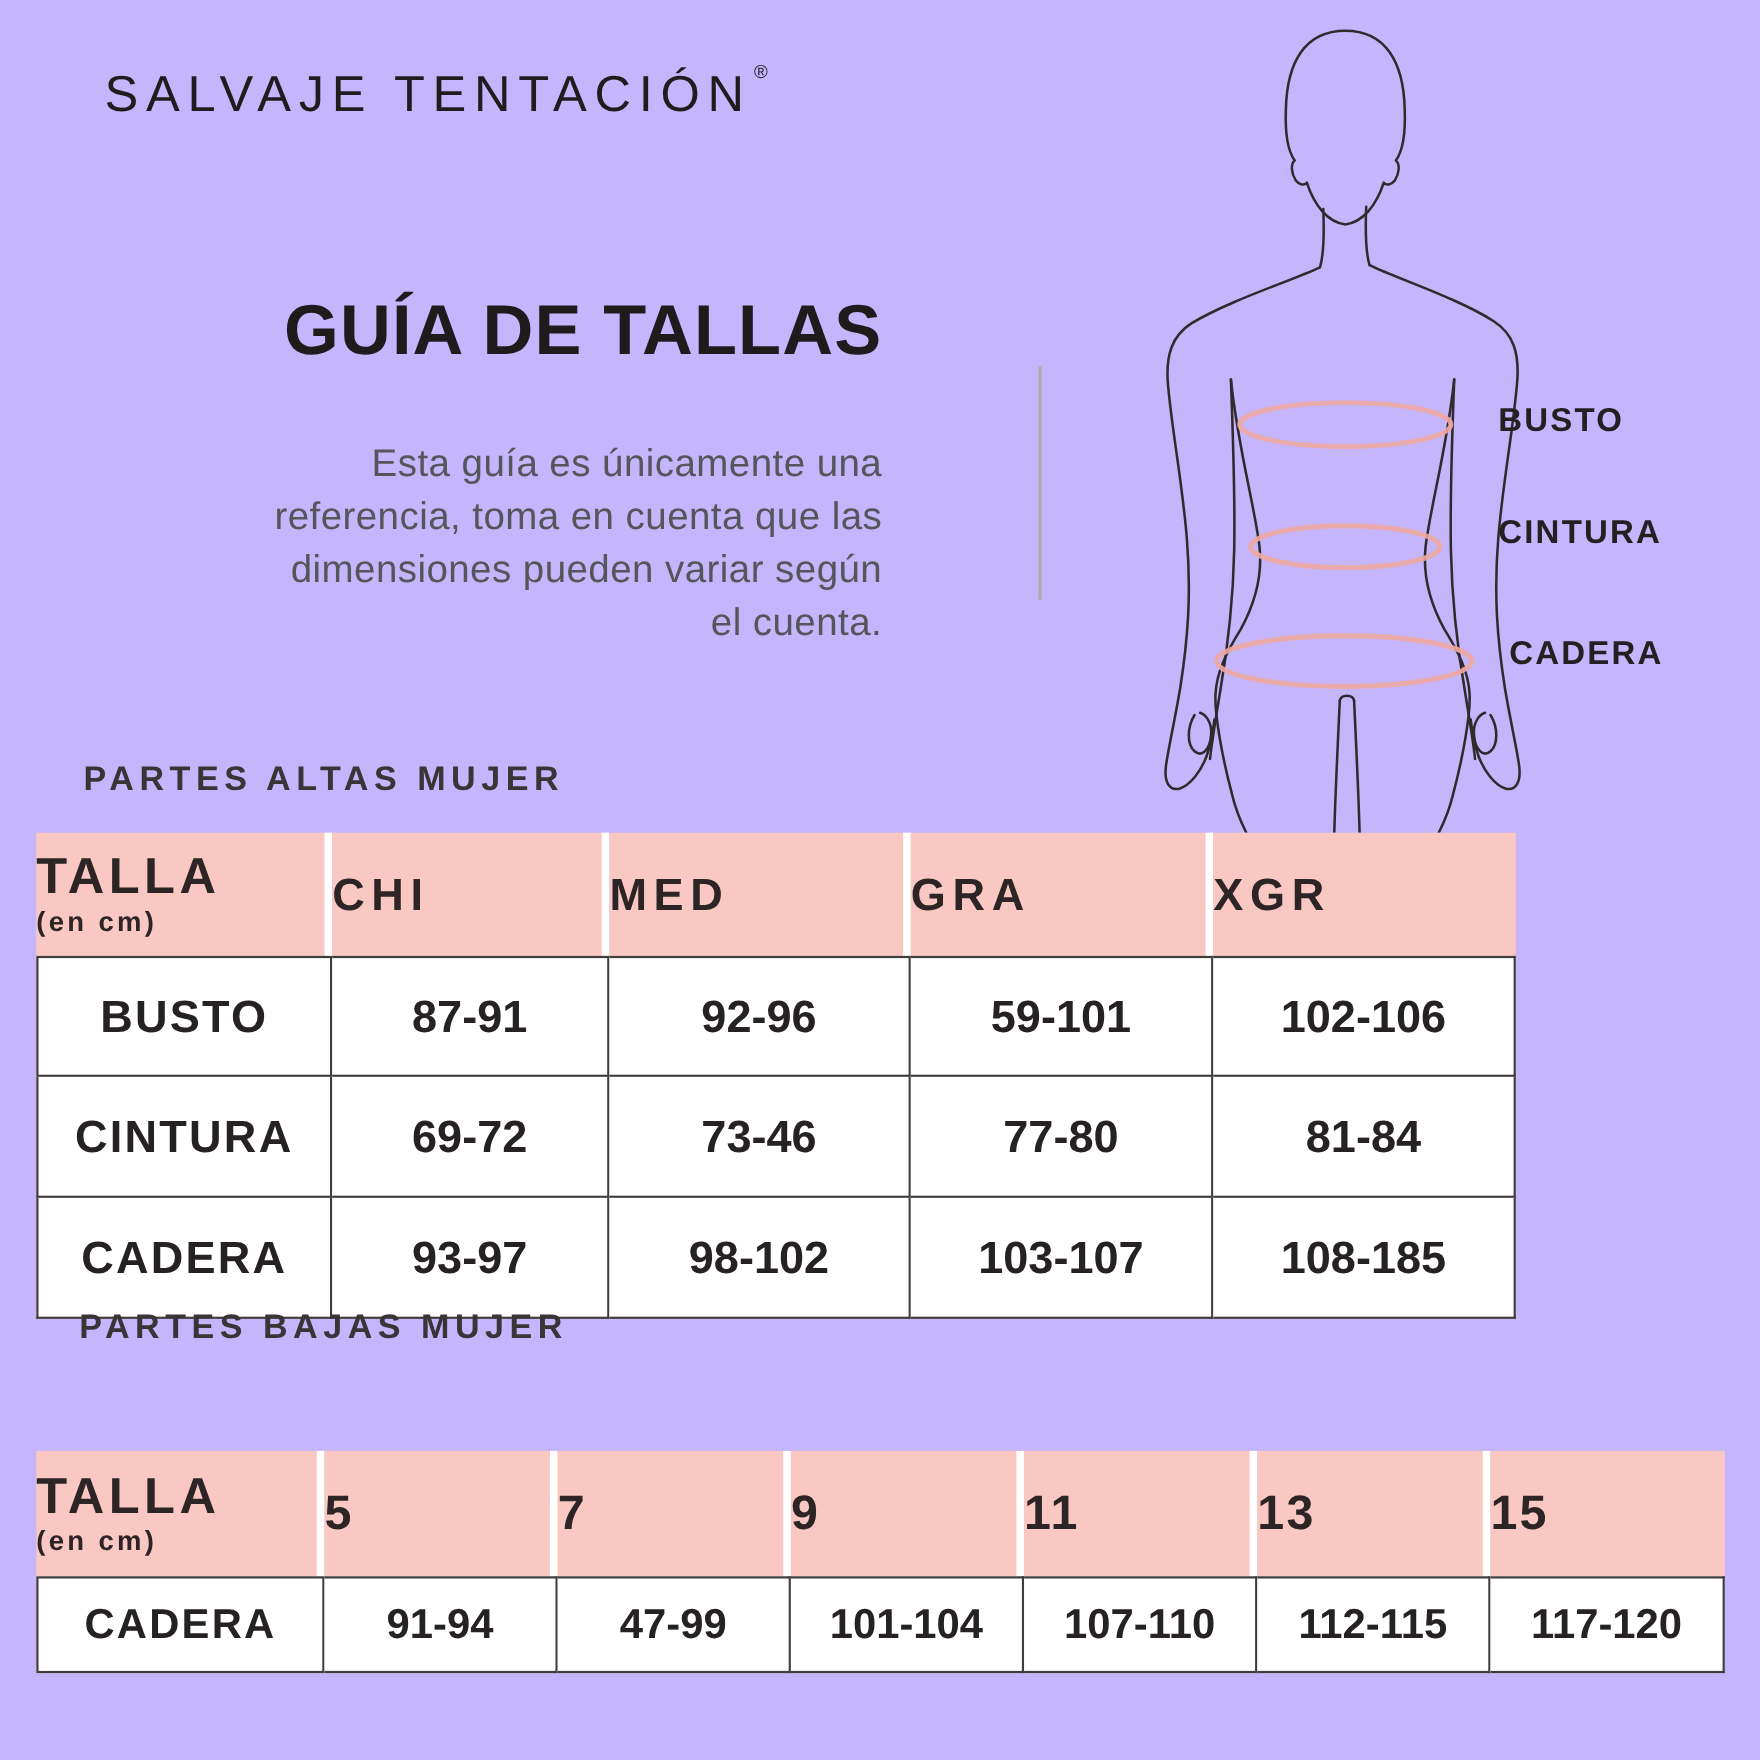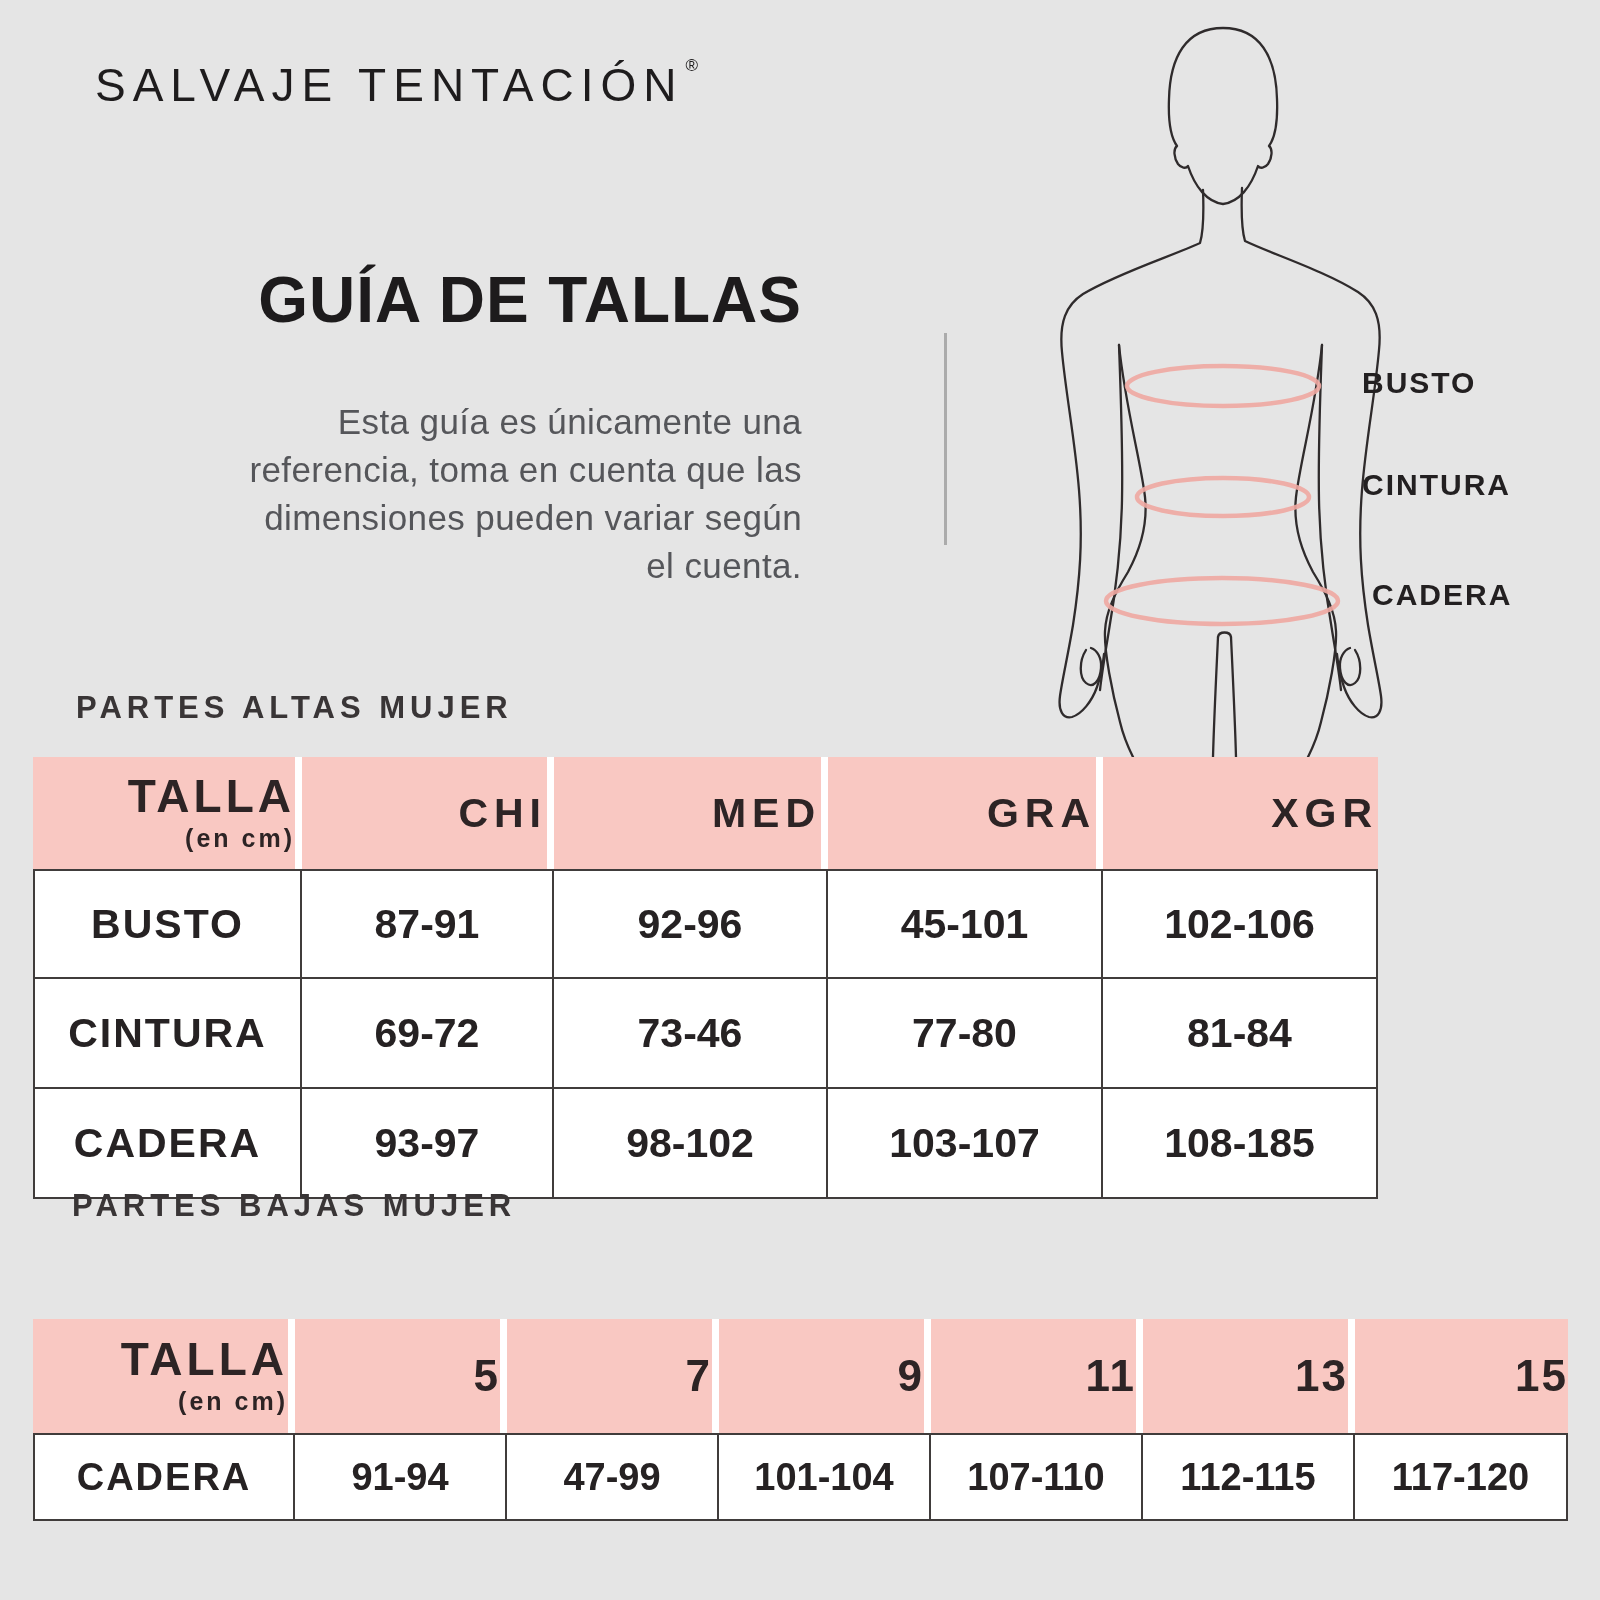--- a/index.html
+++ b/index.html
@@ -1,17 +1,17 @@
 <!DOCTYPE html>
 <html><head>
 <meta charset="utf-8">
 <style>
   html,body{margin:0;padding:0;background:#ffffff;}
   body{font-family:"Liberation Sans","DejaVu Sans",sans-serif;color:#262223;}
-  .page{position:relative;width:1600px;height:1600px;background:#e5e5e5;overflow:hidden;}
+  .page{position:relative;width:1600px;height:1600px;background:#c4b5fd;overflow:hidden;}
 
   
   .brand{position:absolute;left:95px;top:56px;font-size:46px;font-weight:400;
          letter-spacing:7px;color:#1e1c1d;white-space:nowrap;}
   .brand sup{font-size:17px;letter-spacing:0;vertical-align:30px;margin-left:2px;}
 
   
   .intro{position:absolute;left:88px;top:264px;width:714px;text-align:right;}
   .intro h1{margin:0 0 62px 0;font-size:64px;line-height:72px;font-weight:700;
             letter-spacing:1px;color:#1d1b1c;white-space:nowrap;}
@@ -32,21 +32,21 @@
              color:#393536;white-space:nowrap;}
   .sec-title.alt{left:76px;top:690px;}
   .sec-title.baj{left:72px;top:1188px;}
 
   
   .tbl{position:absolute;display:grid;}
   .tbl.altas{left:33px;top:757px;grid-template-columns:269px 252px 274px 275px 275px;}
   .tbl.bajas{left:33px;top:1319px;grid-template-columns:262px 212px 212px 212px 212px 212px 213px;}
 
   .hc{background:#f9c8c2;box-sizing:border-box;display:flex;flex-direction:column;
-      align-items:flex-end;justify-content:center;color:#2d2425;padding-left:27px;}
+      align-items:flex-start;justify-content:center;color:#2d2425;}
   .tbl.altas .hc{height:112px;}
   .tbl.bajas .hc{height:114px;}
   .hc.gap{border-right:7px solid #ffffff;}
   .talla{font-size:46px;font-weight:700;letter-spacing:4px;line-height:1;}
   .encm{font-size:25px;font-weight:700;letter-spacing:3px;margin-top:5px;}
   .hsize{font-size:41px;font-weight:700;letter-spacing:6px;}
   .tbl.bajas .hsize{font-size:44px;letter-spacing:2px;}
 
   .dc{background:#ffffff;box-sizing:border-box;display:flex;align-items:center;
       justify-content:center;font-weight:700;color:#262223;
@@ -172,21 +172,21 @@
     <div class="hc gap">
         <span class="hsize">GRA</span>
       </div>
     <div class="hc">
         <span class="hsize">XGR</span>
       </div>
 
     <div class="dc first top rowlabel">BUSTO</div>
     <div class="dc top">87-91</div>
     <div class="dc top">92-96</div>
-    <div class="dc top">45-101</div>
+    <div class="dc top">59-101</div>
     <div class="dc top">102-106</div>
 
     <div class="dc first rowlabel">CINTURA</div>
     <div class="dc">69-72</div>
     <div class="dc">73-46</div>
     <div class="dc">77-80</div>
     <div class="dc">81-84</div>
 
     <div class="dc first rowlabel">CADERA</div>
     <div class="dc">93-97</div>

